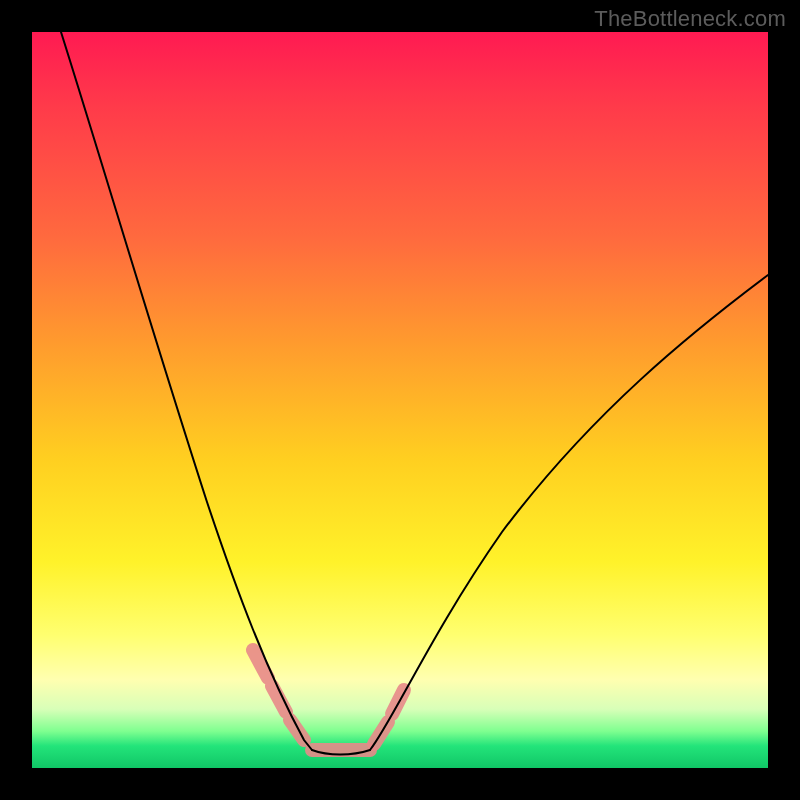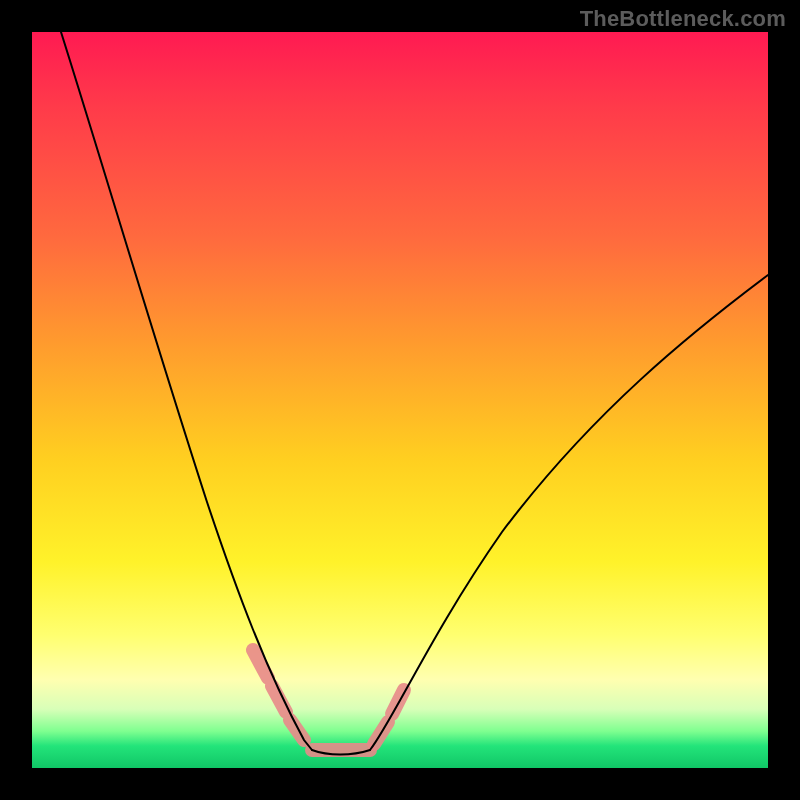--- a/index.html
+++ b/index.html
@@ -42,21 +42,21 @@
       #10c666 100%
     );
   }
   .watermark {
     position: absolute;
     top: 6px;
     right: 14px;
     color: #5c5c5c;
     font-size: 22px;
     letter-spacing: 0.2px;
-    font-weight: 700;
+    font-weight: 400;
     user-select: none;
   }
   svg.curves {
     position: absolute;
     top: 0;
     left: 0;
     width: 736px;
     height: 736px;
     overflow: visible;
   }

